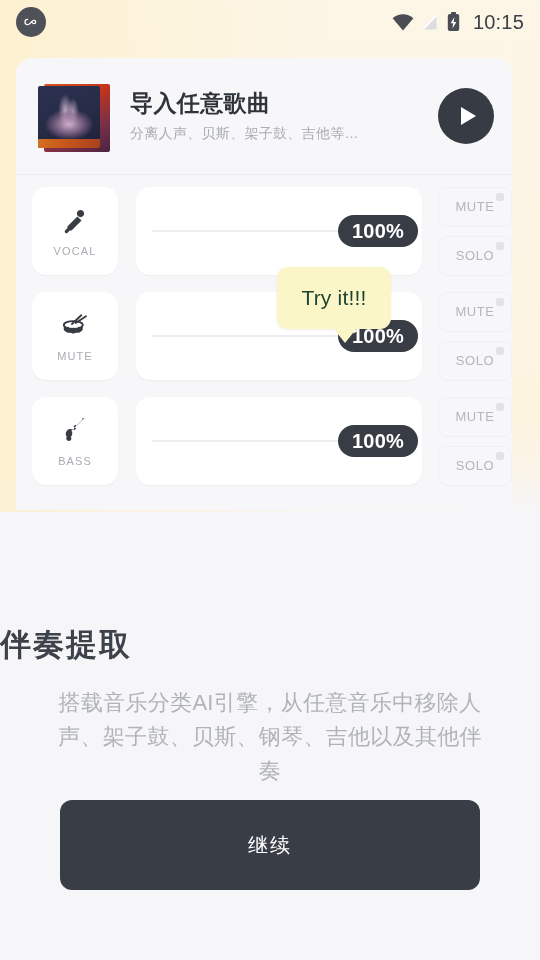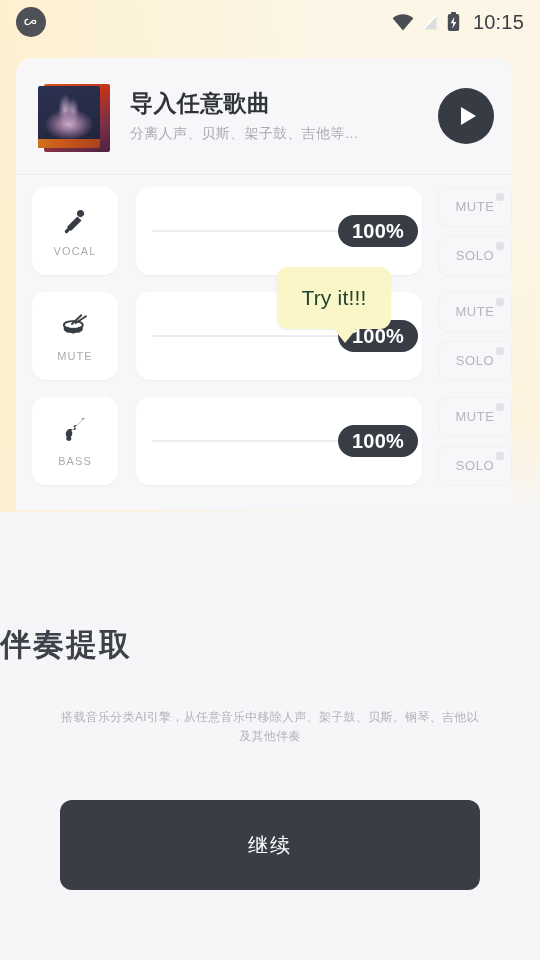--- a/index.html
+++ b/index.html
@@ -234,23 +234,23 @@
   }
   .promo-title {
     position: absolute;
     left: 0; right: 0; top: 112px;
     text-align: left;
     font-size: 31px; color: #3c414a; font-weight: 700;
     letter-spacing: 2px;
   }
   .promo-desc {
     position: absolute;
-    left: 56px; right: 56px; top: 196px;
+    left: 56px; right: 56px; top: 174px;
     text-align: center;
-    font-size: 12px; line-height: 1.55;
+    font-size: 22px; line-height: 1.55;
     color: #b0b3b8; letter-spacing: 0.3px;
   }
   .cta-btn {
     position: absolute;
     left: 60px; top: 288px;
     width: 420px; height: 90px;
     background: #383d46;
     border-radius: 12px;
     display: flex; align-items: center; justify-content: center;
     color: #ffffff;

